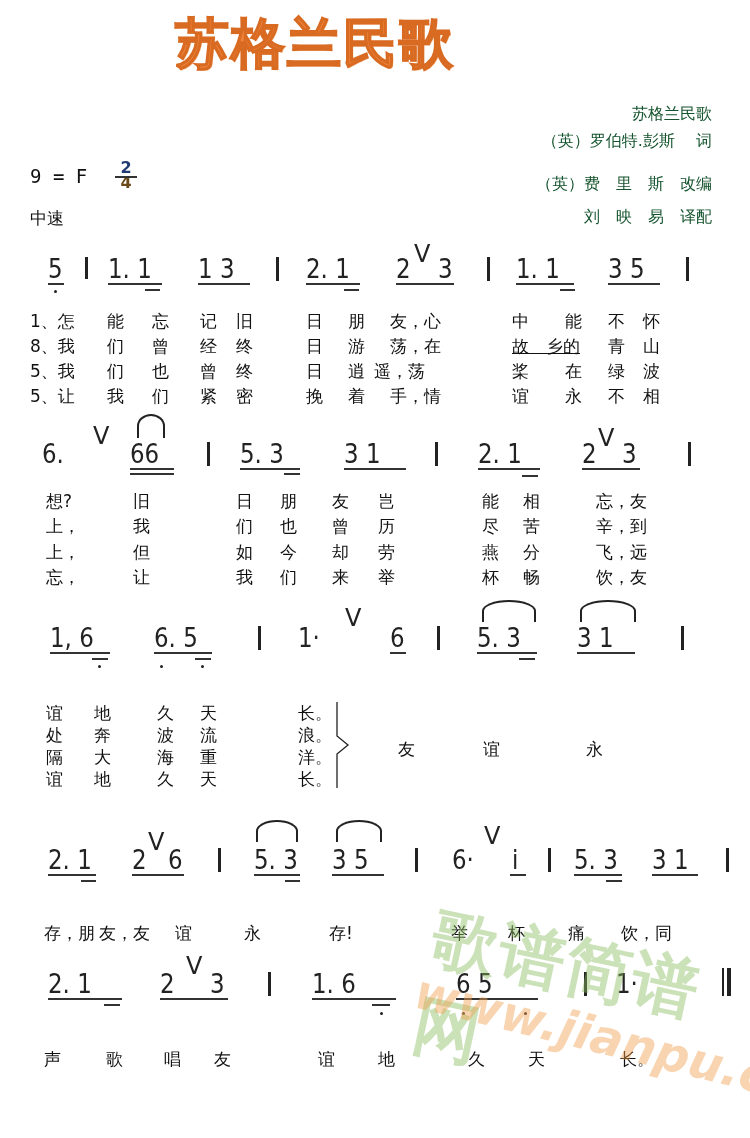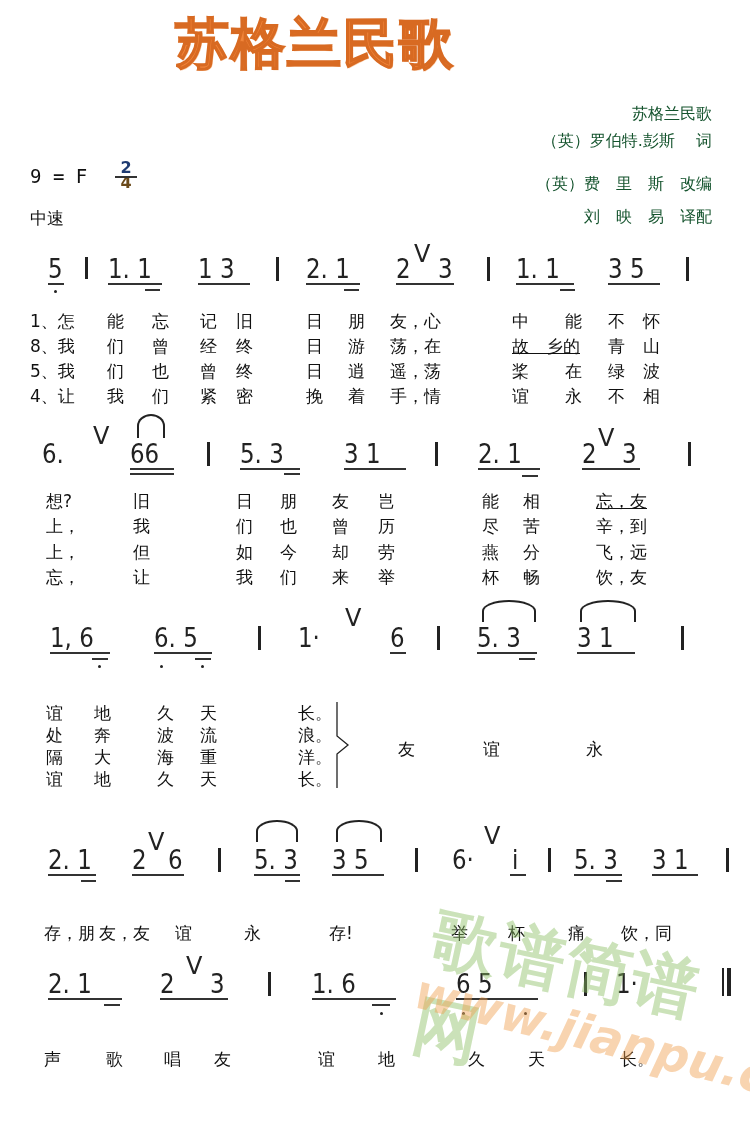--- a/index.html
+++ b/index.html
@@ -103,26 +103,26 @@
     <span class="lyr" style="left: 512px; top: 335px; text-decoration: underline;">故　乡的</span>
     <span class="lyr" style="left: 608px; top: 335px;">青</span>
     <span class="lyr" style="left: 643px; top: 335px;">山</span>
     <span class="lyr" style="left: 30px; top: 360px;">5、我</span>
     <span class="lyr" style="left: 107px; top: 360px;">们</span>
     <span class="lyr" style="left: 152px; top: 360px;">也</span>
     <span class="lyr" style="left: 200px; top: 360px;">曾</span>
     <span class="lyr" style="left: 236px; top: 360px;">终</span>
     <span class="lyr" style="left: 306px; top: 360px;">日</span>
     <span class="lyr" style="left: 348px; top: 360px;">逍</span>
-    <span class="lyr" style="left: 390px; top: 360px;">遥，荡</span>
+    <span class="lyr" style="left: 374px; top: 360px;">遥，荡</span>
     <span class="lyr" style="left: 512px; top: 360px;">桨</span>
     <span class="lyr" style="left: 565px; top: 360px;">在</span>
     <span class="lyr" style="left: 608px; top: 360px;">绿</span>
     <span class="lyr" style="left: 643px; top: 360px;">波</span>
-    <span class="lyr" style="left: 30px; top: 385px;">4、让</span>
+    <span class="lyr" style="left: 30px; top: 385px;">5、让</span>
     <span class="lyr" style="left: 107px; top: 385px;">我</span>
     <span class="lyr" style="left: 152px; top: 385px;">们</span>
     <span class="lyr" style="left: 200px; top: 385px;">紧</span>
     <span class="lyr" style="left: 236px; top: 385px;">密</span>
     <span class="lyr" style="left: 306px; top: 385px;">挽</span>
     <span class="lyr" style="left: 348px; top: 385px;">着</span>
     <span class="lyr" style="left: 390px; top: 385px;">手，情</span>
     <span class="lyr" style="left: 512px; top: 385px;">谊</span>
     <span class="lyr" style="left: 565px; top: 385px;">永</span>
     <span class="lyr" style="left: 608px; top: 385px;">不</span>
@@ -157,21 +157,21 @@
 
 <div id="lyrics2">
     <span class="lyr" style="left: 46px; top: 490px;">想?</span>
     <span class="lyr" style="left: 133px; top: 490px;">旧</span>
     <span class="lyr" style="left: 236px; top: 490px;">日</span>
     <span class="lyr" style="left: 280px; top: 490px;">朋</span>
     <span class="lyr" style="left: 332px; top: 490px;">友</span>
     <span class="lyr" style="left: 378px; top: 490px;">岂</span>
     <span class="lyr" style="left: 482px; top: 490px;">能</span>
     <span class="lyr" style="left: 523px; top: 490px;">相</span>
-    <span class="lyr" style="left: 596px; top: 490px; text-decoration: underline;">忘，友</span>
+    <span class="lyr" style="left: 596px; top: 490px;">忘，友</span>
     <span class="lyr" style="left: 46px; top: 515px;">上，</span>
     <span class="lyr" style="left: 133px; top: 515px;">我</span>
     <span class="lyr" style="left: 236px; top: 515px;">们</span>
     <span class="lyr" style="left: 280px; top: 515px;">也</span>
     <span class="lyr" style="left: 332px; top: 515px;">曾</span>
     <span class="lyr" style="left: 378px; top: 515px;">历</span>
     <span class="lyr" style="left: 482px; top: 515px;">尽</span>
     <span class="lyr" style="left: 523px; top: 515px;">苦</span>
     <span class="lyr" style="left: 596px; top: 515px;">辛，到</span>
     <span class="lyr" style="left: 46px; top: 541px;">上，</span>

